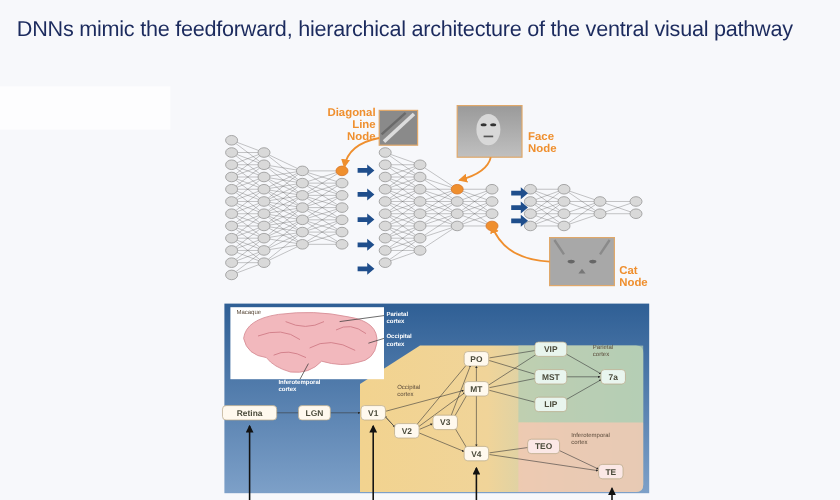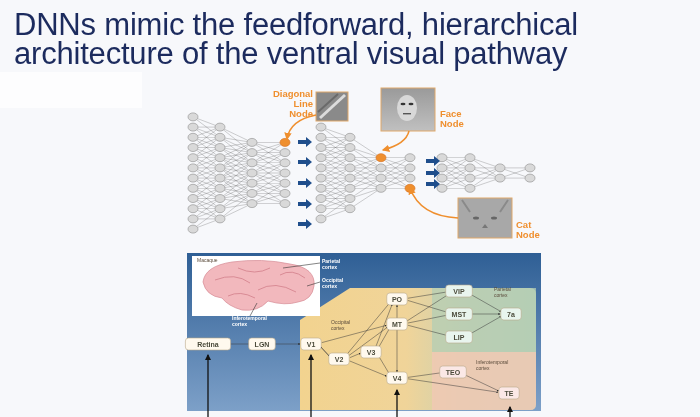--- a/index.html
+++ b/index.html
@@ -1,17 +1,17 @@
 <!DOCTYPE html>
 <html><head>
 <meta charset="utf-8">
 <style>
   html, body { margin:0; padding:0; }
   body { width:700px; height:417px; background:#f7f8fb; position:relative; overflow:hidden; font-family:"Liberation Sans", sans-serif; }
-  .title { position:absolute; left:14px; top:10px; width:680px; font-size:31px; line-height:29px; color:#1c2b5e; letter-spacing:-0.2px; }
+  .title { position:absolute; left:14px; top:10px; width:680px; font-size:18px; line-height:29px; color:#1c2b5e; letter-spacing:-0.2px; }
   .lightpatch { position:absolute; left:0; top:72px; width:142px; height:36px; background:#fdfdfe; }
   svg { position:absolute; left:0; top:0; }
   .olbl { font-family:"Liberation Sans", sans-serif; font-weight:bold; font-size:9.5px; fill:#ef8f2e; }
   .nlbl { font-family:"Liberation Sans", sans-serif; font-weight:bold; font-size:7px; fill:#4a4a3a; }
   .wlbl { font-family:"Liberation Sans", sans-serif; font-size:5px; fill:#ffffff; font-weight:bold; }
   .dlbl { font-family:"Liberation Sans", sans-serif; font-size:5px; fill:#5a4a3a; }
 </style>
 </head>
 <body>
 

